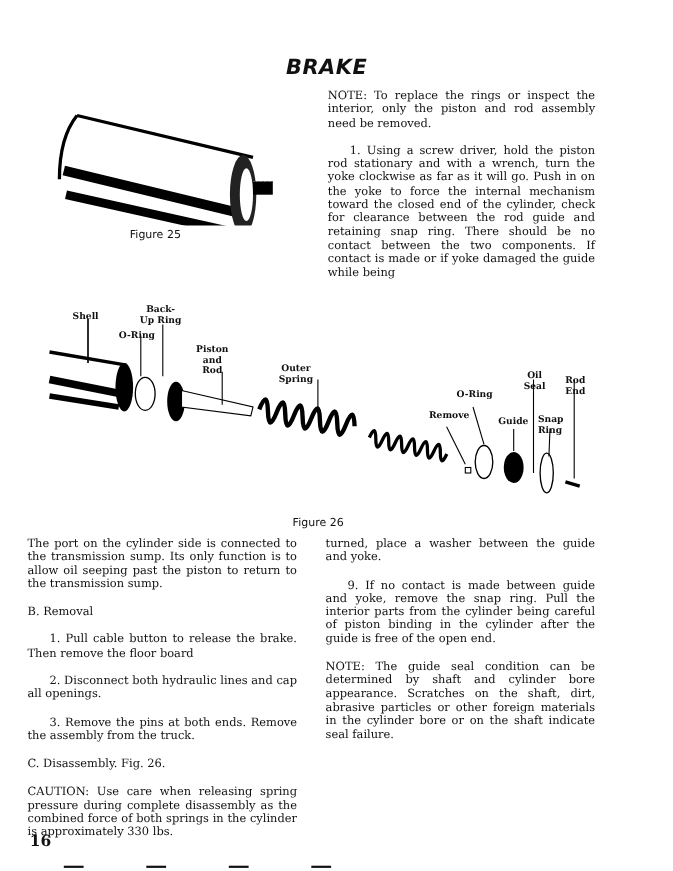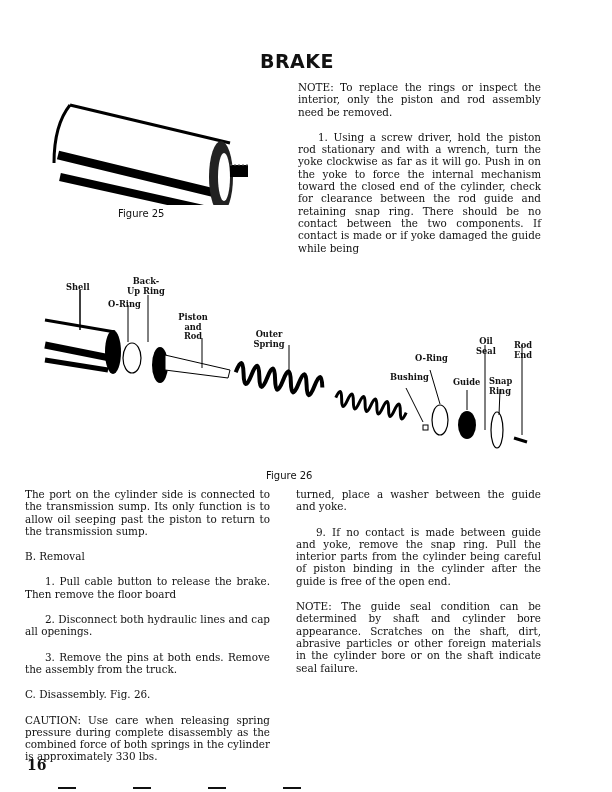--- a/index.html
+++ b/index.html
@@ -1,19 +1,19 @@
 <!DOCTYPE html>
 <html><head>
 <meta charset="utf-8">
 <style>
   html, body { margin:0; padding:0; background:#ffffff; }
   body { width:612px; height:792px; position:relative; overflow:hidden;
          font-family:"DejaVu Serif", serif; color:#111; }
   .abs { position:absolute; }
-  .title { left:260px; top:50px; font-family:"DejaVu Sans", sans-serif; font-weight:bold; font-size:19px; letter-spacing:0.5px; }
+  .title { left:260px; top:50px; font-family:"DejaVu Sans", sans-serif; font-weight:bold; font-size:19px; letter-spacing:0.5px;font-style:italic; }
   .col { font-size:10.4px; line-height:12.3px; text-align:justify; }
   .col p { margin:0 10px 13px 0; }
   .ind { text-indent:20px; }
   .caption { font-family:"DejaVu Sans", sans-serif; font-size:10px;text-align:center; }
   .lbl { font-family:"DejaVu Serif", serif; font-size:8.3px; line-height:9.5px; text-align:center; font-weight:bold; }
   .pageno { font-size:14px; font-weight:bold; }
   .foot-rule { height:1.5px; width:18px; background:#111; }
 </style>
 </head>
 <body>
@@ -80,21 +80,21 @@
   <line x1="492" y1="75" x2="492" y2="165" stroke="#000"></line>
   <path d="M484 168 L497 172" stroke="#000" stroke-width="3"></path>
 </svg>
 
 <div class="abs lbl" style="left:66px;top:283px">Shell</div>
 <div class="abs lbl" style="left:127px;top:277px;width:38px">Back-Up Ring</div>
 <div class="abs lbl" style="left:108px;top:300px">O-Ring</div>
 <div class="abs lbl" style="left:176px;top:313px;width:34px">Piston and Rod</div>
 <div class="abs lbl" style="left:252px;top:330px;width:34px">Outer Spring</div>
 <div class="abs lbl" style="left:415px;top:354px">O-Ring</div>
-<div class="abs lbl" style="left:390px;top:373px">Bushing</div>
+<div class="abs lbl" style="left:390px;top:373px">Remove</div>
 <div class="abs lbl" style="left:453px;top:378px">Guide</div>
 <div class="abs lbl" style="left:476px;top:337px;width:20px">Oil Seal</div>
 <div class="abs lbl" style="left:489px;top:377px;width:22px">Snap Ring</div>
 <div class="abs lbl" style="left:512px;top:341px;width:22px">Rod End</div>
 
 <div class="abs caption" style="left:266px;top:470px">Figure 26</div>
 
 <div class="abs col" style="left:25px;top:488px;width:255px">
   <p>The port on the cylinder side is connected to the transmission sump. Its only function is to allow oil seeping past the piston to return to the transmission sump.</p>
   <p>B. Removal</p>

